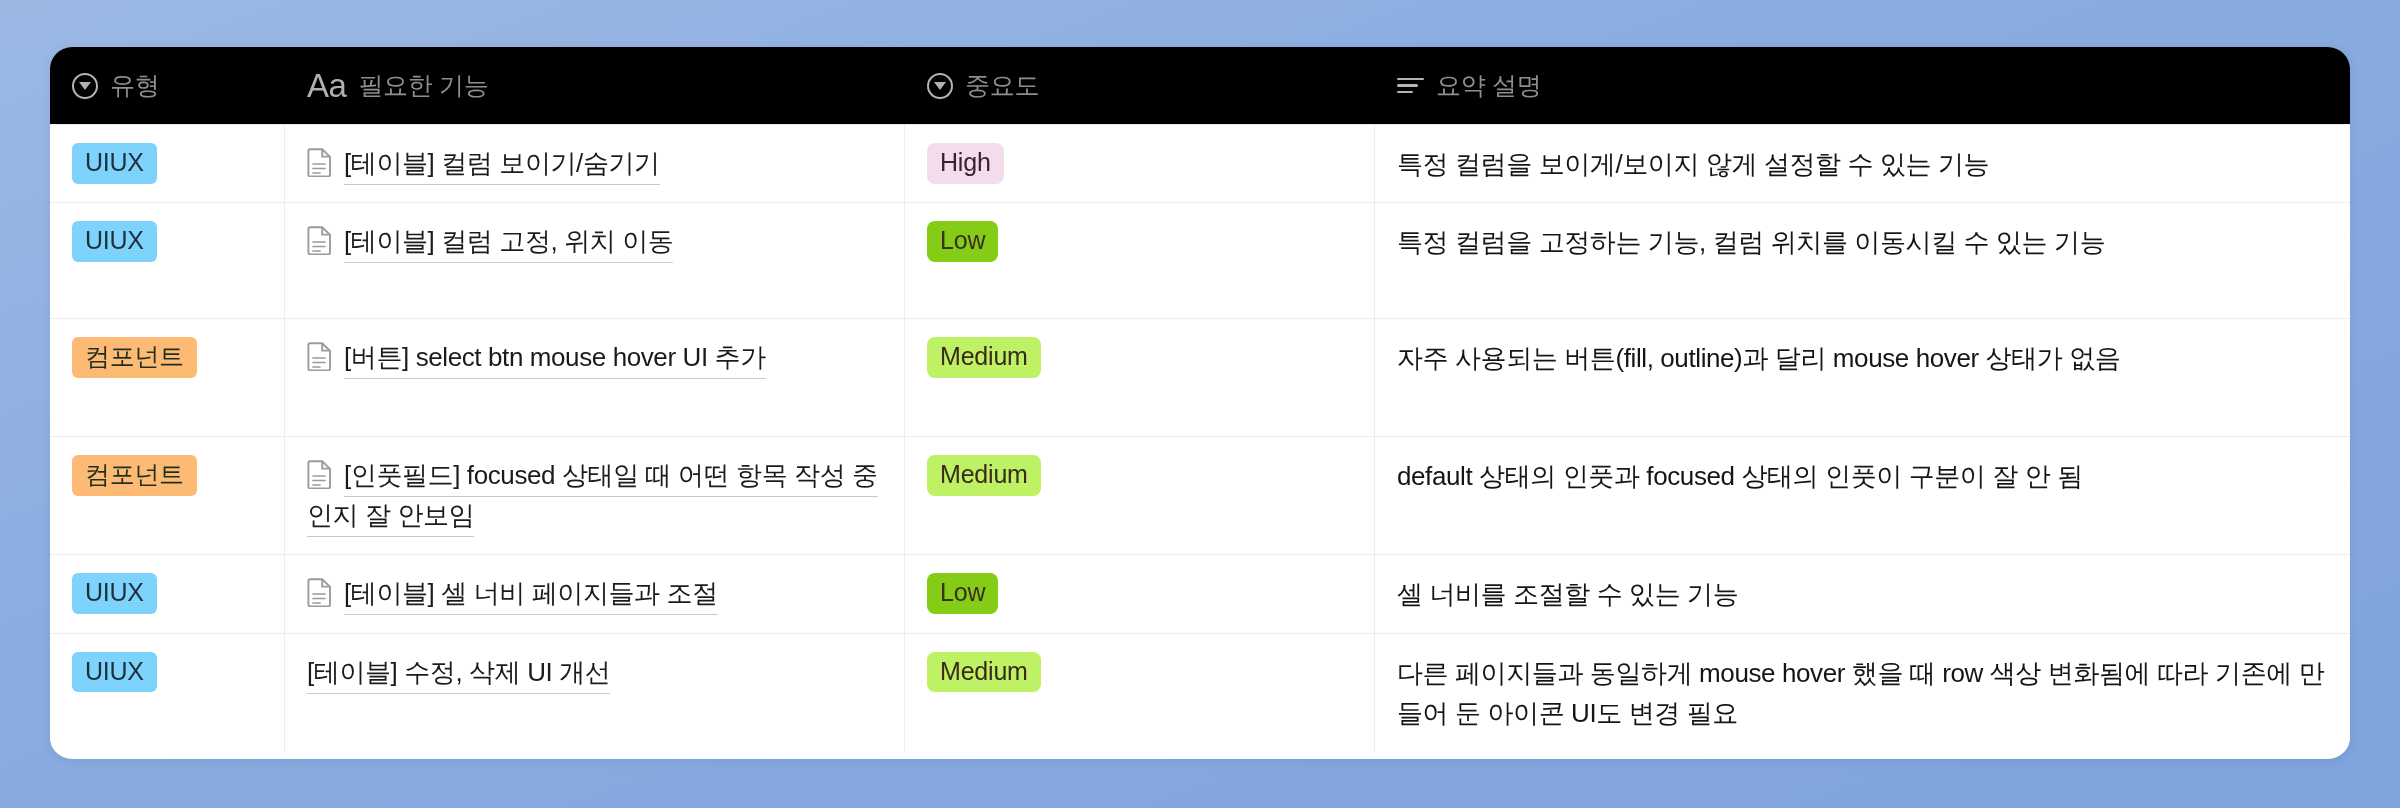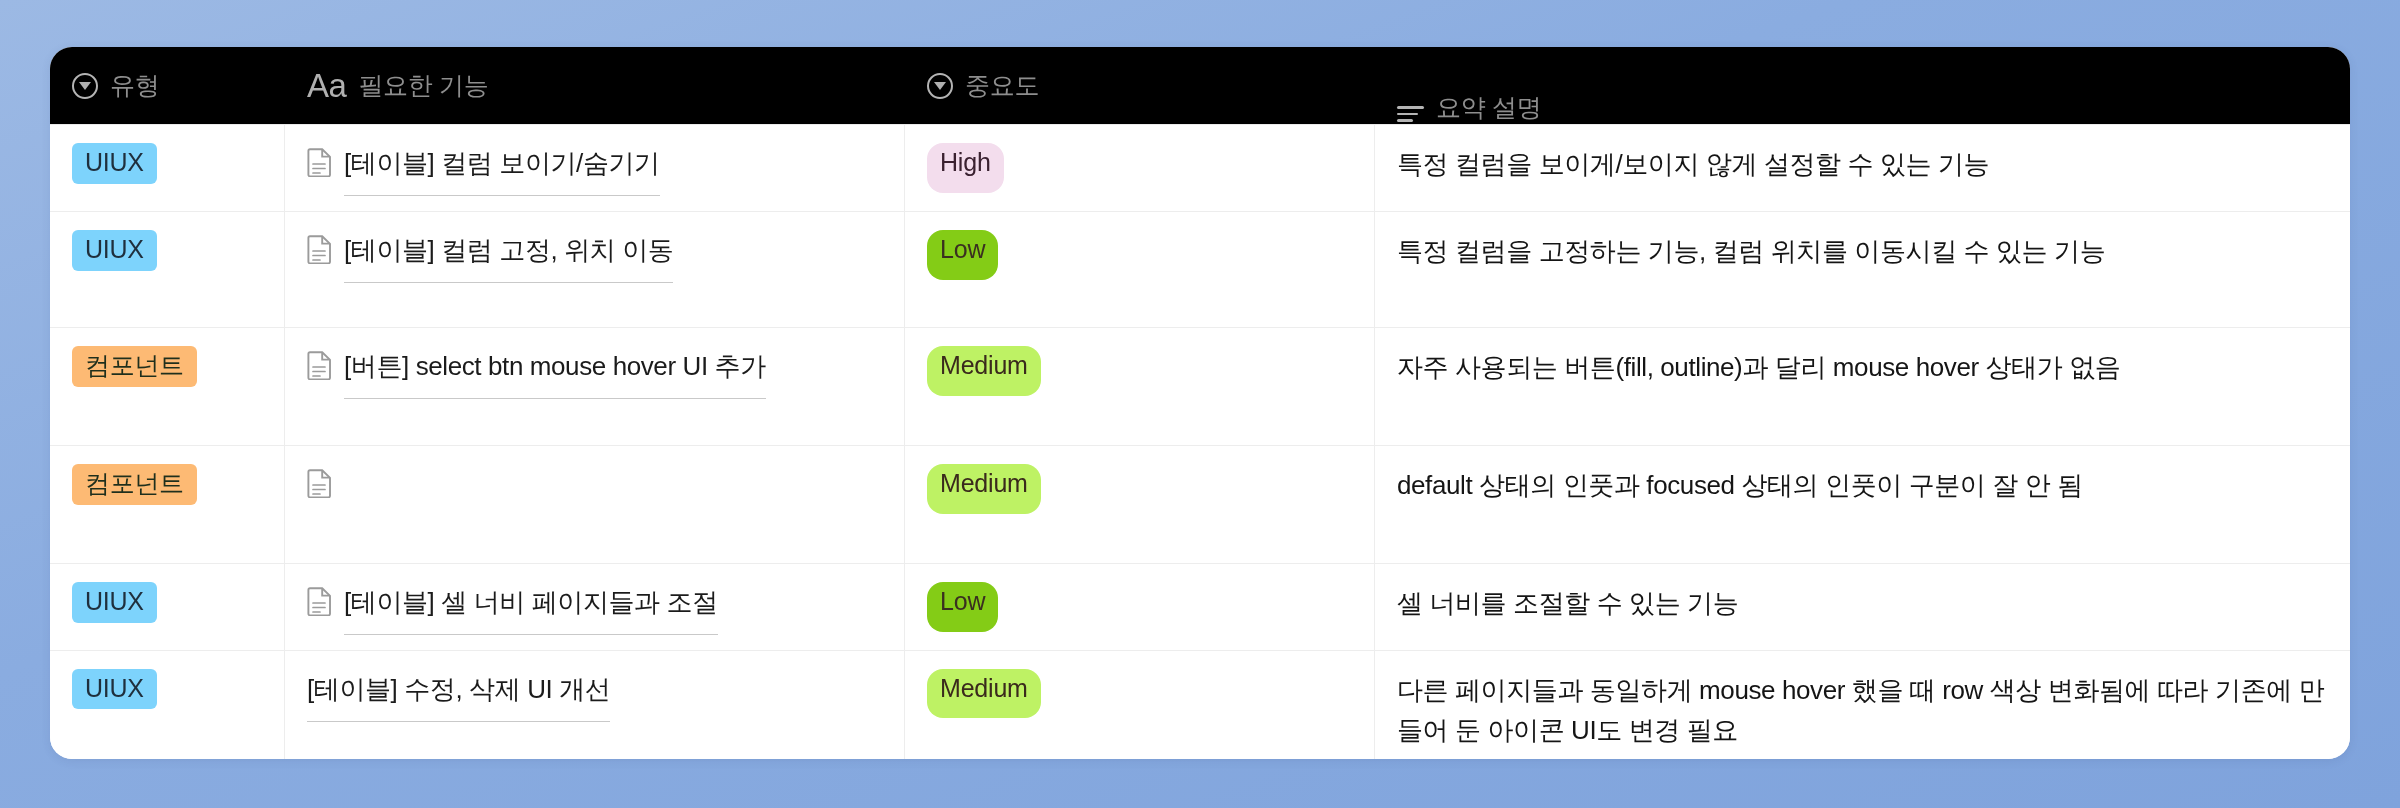--- a/index.html
+++ b/index.html
@@ -55,21 +55,21 @@
     letter-spacing: -0.3px;
     user-select: none;
   }
 
   .hcell .hlabel { color: #8e8e8e; }
 
   
   .col-type  { width: 235px; flex: 0 0 235px; }
   .col-feat  { width: 620px; flex: 0 0 620px; }
   .col-prio  { width: 470px; flex: 0 0 470px; }
-  .col-desc  { flex: 1 1 auto; align-items: flex-end; }
+  .col-desc  { flex: 1 1 auto; }
 
   
   .icon-select-circle {
     width: 26px; height: 26px;
     border: 2px solid #b4b4b4;
     border-radius: 50%;
     display: inline-flex;
     align-items: center;
     justify-content: center;
     flex: 0 0 auto;
@@ -157,30 +157,30 @@
     display: inline-block;
     vertical-align: -5px;
     width: 26px; height: 30px;
     position: relative;
     margin-right: 11px;
   }
   .doc-icon svg { display: block; }
 
   .feat-title {
     border-bottom: 1.5px solid #c9c9c9;
-    padding-bottom: 17px;
+    padding-bottom: 6px;
     box-decoration-break: clone;
     -webkit-box-decoration-break: clone;
   }
 
   
   .prio {
     display: inline-block;
-    padding: 5px 13px 16px 13px;
-    border-radius: 16px;
+    padding: 5px 13px 7px 13px;
+    border-radius: 8px;
     font-size: 25px;
     line-height: 1.15;
     letter-spacing: -0.2px;
     white-space: nowrap;
   }
   .prio-high   { background: #f3dded; color: #3a2130; }
   .prio-low    { background: #84cc16; color: #3a3020; }
   .prio-medium { background: #bef264; color: #3a2a1c; }
 
   
@@ -300,21 +300,21 @@
 
     <div class="row row-h4">
       <div class="cell col-type">
         <span class="tag tag-component">컴포넌트</span>
       </div>
       <div class="cell col-feat">
         <span class="feat-wrap"><span class="doc-icon"><svg width="26" height="30" viewBox="0 0 26 30">
                 <path d="M3 2.2h12.2L23 9.8v18c0 .9-.7 1.6-1.6 1.6H3c-.9 0-1.6-.7-1.6-1.6V3.8C1.4 2.9 2.1 2.2 3 2.2z" fill="#fff" stroke="#9b9b9b" stroke-width="1.9"></path>
                 <path d="M15.2 2.4v7.2h7.4" fill="none" stroke="#9b9b9b" stroke-width="1.9"></path>
                 <path d="M6 17h12M6 21.5h12M6 26h7" stroke="#9b9b9b" stroke-width="1.7" stroke-linecap="round"></path>
-              </svg></span></span>
+              </svg></span><span class="feat-title">[인풋필드] focused 상태일 때 어떤 항목 작성 중인지 잘 안보임</span></span>
       </div>
       <div class="cell col-prio">
         <span class="prio prio-medium">Medium</span>
       </div>
       <div class="cell col-desc">
         <span class="desc-text">default 상태의 인풋과 focused 상태의 인풋이 구분이 잘 안 됨</span>
       </div>
     </div>
 
     <div class="row row-h5">

